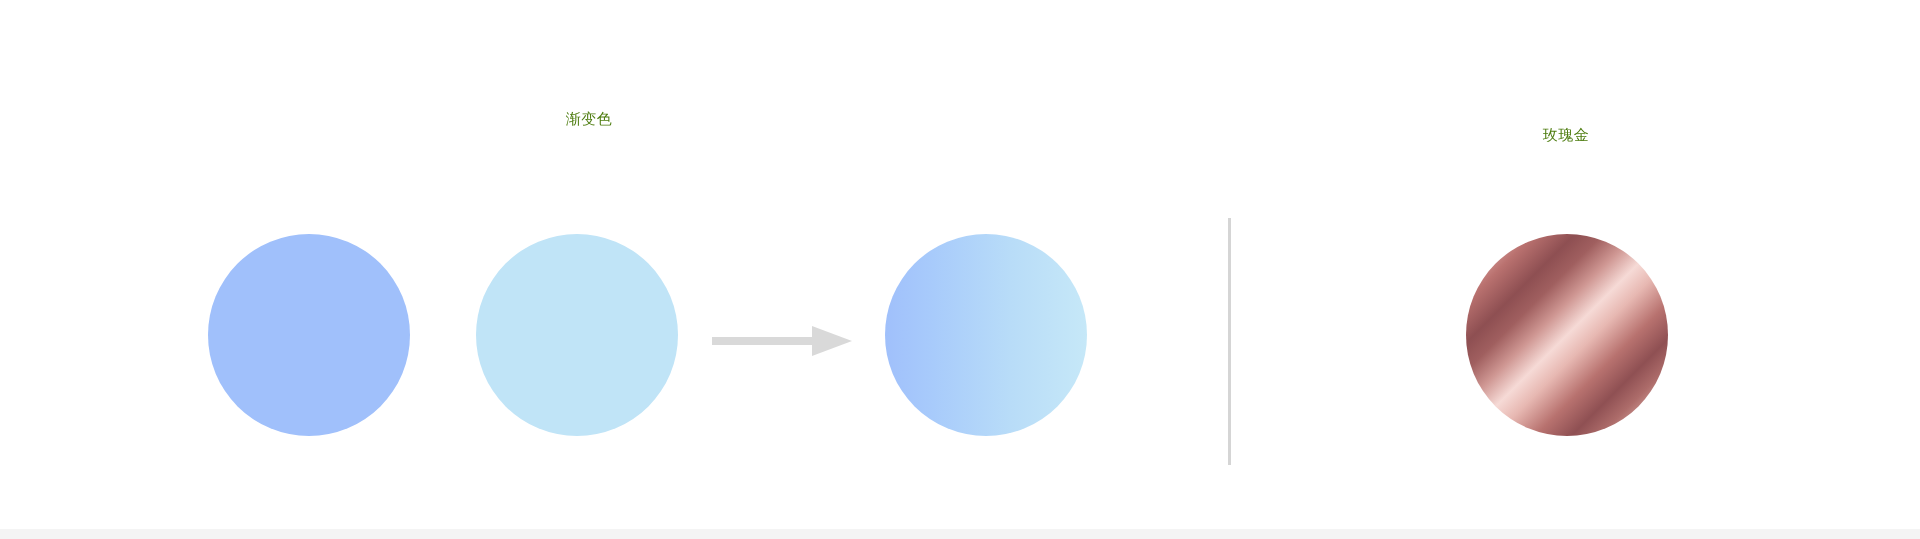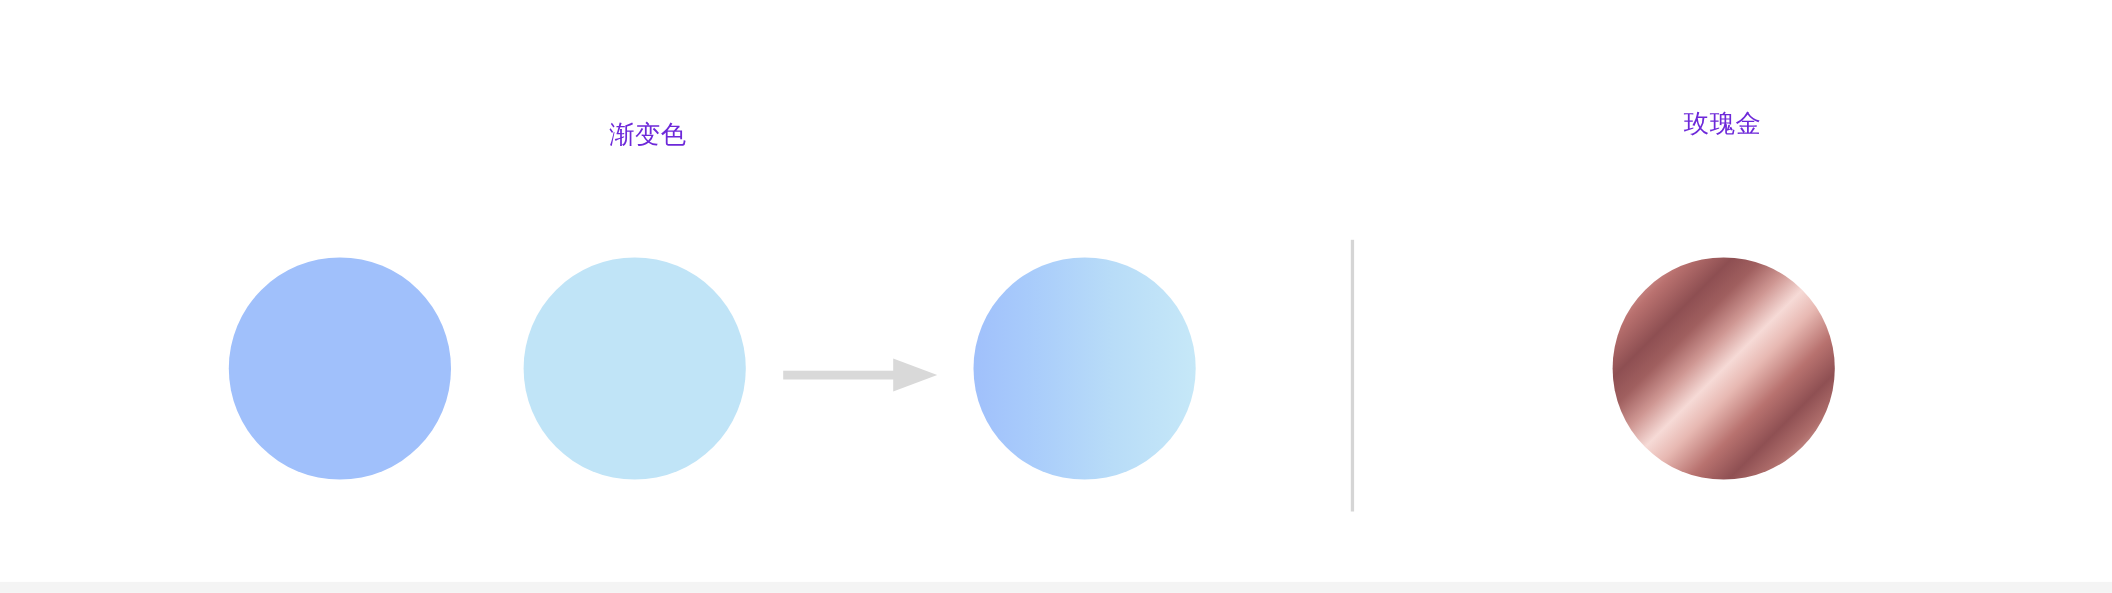--- a/index.html
+++ b/index.html
@@ -31,29 +31,29 @@
     left: 0;
     top: 529px;
     width: 1920px;
     height: 10px;
     background: #f4f4f4;
   }
 
   
   .section-label {
     position: absolute;
-    font-size: 23px;
+    font-size: 15px;
     line-height: 1;
-    color: #6d28d9;
+    color: #4d7c0f;
     white-space: nowrap;
     letter-spacing: 0.5px;
     transform: translateX(-50%);
   }
   .label-gradient { left: 589px; top: 112px; }
-  .label-rosegold { left: 1566px; top: 102px; }
+  .label-rosegold { left: 1566px; top: 128px; }
 
   
   .swatch {
     position: absolute;
     border-radius: 50%;
   }
 
   .swatch-blue-solid {
     left: 208px;
     top: 234px;

